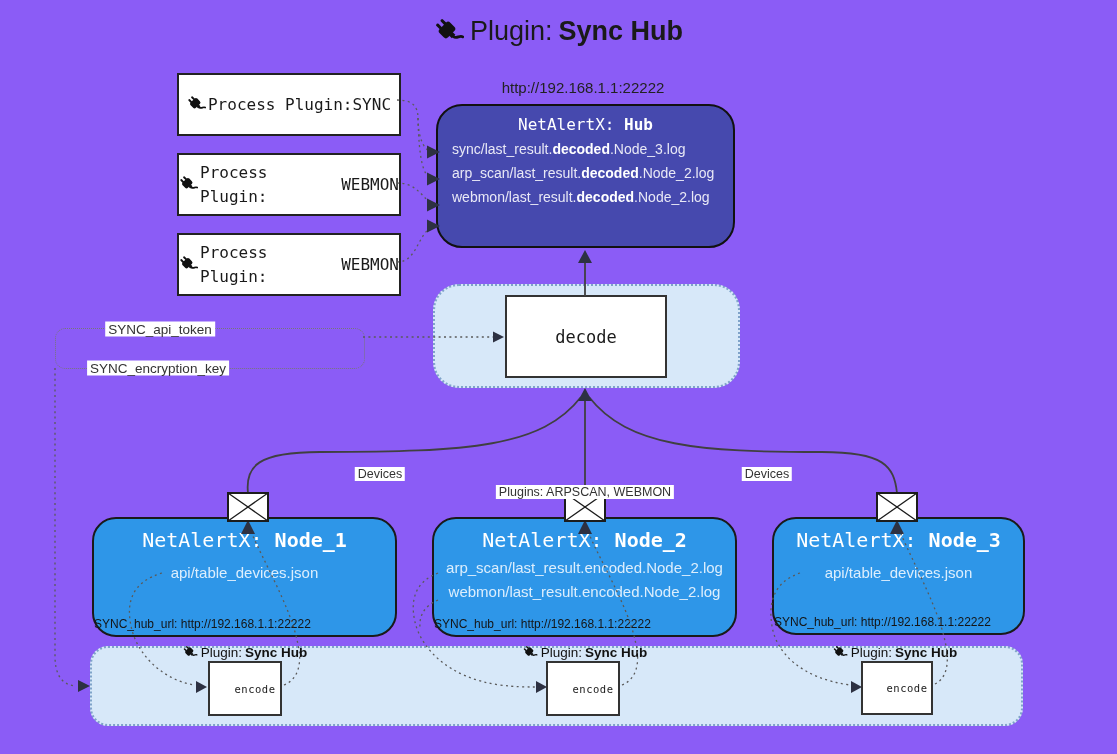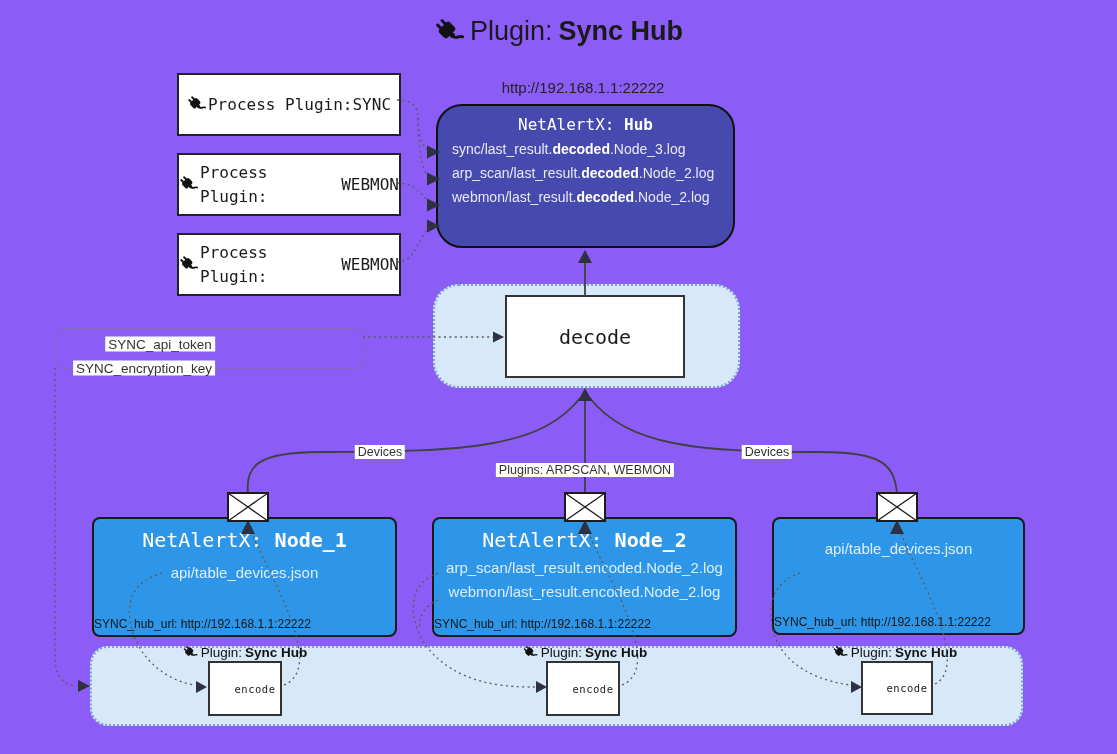--- a/index.html
+++ b/index.html
@@ -22,36 +22,36 @@
              margin-bottom:7px;margin-left:-14px;}
   .hub-title .bold{font-weight:bold;}
   .hub-row{font-size:14px;color:#e9e9f6;margin-bottom:7.5px;line-height:1.18;}
   .hub-row b{color:#ffffff;}
   
   .band{background:#d7e8f9;border:2px dotted #7fa3c9;box-sizing:border-box;z-index:0;}
   #decode-band{left:433px;top:284px;width:307px;height:104px;border-radius:26px;}
   #bottom-band{left:90px;top:646px;width:933px;height:80px;border-radius:18px;}
   .white-box{background:#fff;border:2px solid #333;box-sizing:border-box;display:flex;
              align-items:center;justify-content:center;font-family:"DejaVu Sans Mono",monospace;z-index:2;}
-  #decode-box{left:505px;top:295px;width:180px;height:83px;font-size:20px;}
+  #decode-box{left:505px;top:295px;width:162px;height:83px;font-size:17px;}
   .encode-box{top:661px;width:74px;height:55px;font-size:10.5px;letter-spacing:.5px;padding-left:20px;}
   
   #settings-bracket{left:55px;top:328px;width:308px;height:39px;border:1.5px dotted #777;
                     border-radius:10px;z-index:1;}
   
-  .node-box{top:517px;background:#2e96e8;border:2px solid #1a1a1a;border-radius:8px;
+  .node-box{top:517px;background:#2e96e8;border:2px solid #1a1a1a;border-radius:24px;
             box-sizing:border-box;z-index:2;padding-top:9px;}
   .node-title{text-align:center;font-family:"DejaVu Sans Mono",monospace;font-size:20px;color:#fff;}
   .node-title .bold{font-weight:bold;}
   .node-rows{margin-top:12px;display:flex;flex-direction:column;gap:8px;}
   .node-row{text-align:center;font-size:15px;color:#dceefd;}
   .node-url{position:absolute;bottom:4px;left:0;width:100%;text-align:left;font-size:12px;color:#151515;}
   
   .line-label{z-index:6;background:#fff;padding:0 3px;font-size:12.5px;color:#333;
-              transform:translate(-50%,-50%);white-space:nowrap;}
+              transform:translate(-50%,-50%);white-space:nowrap;margin-top:22px;}
   .key-label{z-index:6;background:#fff;padding:0 3px;font-size:13.5px;color:#333;
              transform:translate(-50%,-50%);white-space:nowrap;}
   #hub-url-top{z-index:6;font-size:15px;color:#222;transform:translate(-50%,-50%);white-space:nowrap;}
   
   .enc-label{top:645px;z-index:3;display:flex;align-items:center;gap:3px;font-size:13.5px;
              color:#111;transform:translateX(-50%);white-space:nowrap;}
   .enc-label .bold{font-weight:bold;}
   
   #overlay{position:absolute;left:0;top:0;z-index:5;pointer-events:none;}
   .plug{flex:0 0 auto;}
@@ -121,22 +121,22 @@
     <div class="hub-row"><span>sync/last_result.</span><b>decoded</b><span>.Node_3.log</span></div>
     <div class="hub-row"><span>arp_scan/last_result.</span><b>decoded</b><span>.Node_2.log</span></div>
     <div class="hub-row" style="margin-bottom:12px"><span>webmon/last_result.</span><b>decoded</b><span>.Node_2.log</span></div>
   </div>
 
   <div class="abs white-box" id="decode-box">
     <span>decode</span>
   </div>
 
   <div class="abs" id="settings-bracket"></div>
-  <div class="abs key-label" style="left:160px;top:344px">SYNC_api_token</div>
-  <div class="abs key-label" style="left:144px;top:368px">SYNC_encryption_key</div>
+  <div class="abs key-label" style="left:160px;top:329px">SYNC_api_token</div>
+  <div class="abs key-label" style="left:158px;top:368px">SYNC_encryption_key</div>
 
   <div class="abs line-label" style="left:380px;top:452px">Devices</div>
   <div class="abs line-label" style="left:767px;top:452px">Devices</div>
   <div class="abs line-label" style="left:585px;top:470px">Plugins: ARPSCAN, WEBMON</div>
 
   <div class="abs node-box" style="left:92px;width:305px;height:120px">
     <div class="node-title">
       <span>NetAlertX:</span>
       <span class="bold">Node_1</span>
     </div>
@@ -152,20 +152,24 @@
       <span class="bold">Node_2</span>
     </div>
     <div class="node-rows" style="margin-top:7px;gap:7px">
       <div class="node-row">arp_scan/last_result.encoded.Node_2.log</div>
       <div class="node-row">webmon/last_result.encoded.Node_2.log</div>
     </div>
     <div class="node-url">SYNC_hub_url: http://192.168.1.1:22222</div>
   </div>
 
   <div class="abs node-box" style="left:772px;width:253px;height:118px">
+    <div class="node-title">
+      <span>NetAlertX:</span>
+      <span class="bold">Node_3</span>
+    </div>
     <div class="node-rows">
       <div class="node-row">api/table_devices.json</div>
     </div>
     <div class="node-url">SYNC_hub_url: http://192.168.1.1:22222</div>
   </div>
 
   <div class="abs enc-label" style="left:245px">
     <svg class="plug" width="15" height="15">
         <use href="#plug-icon"></use>
       </svg>

